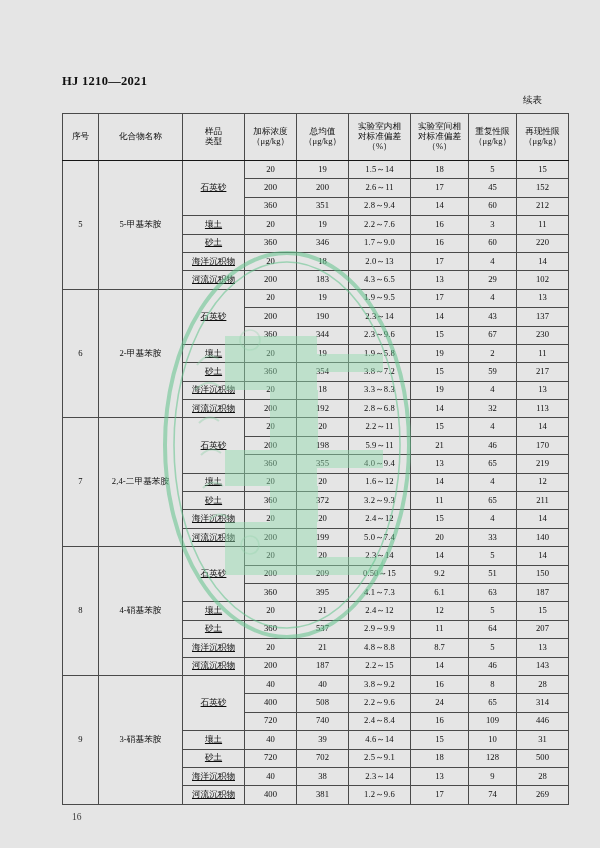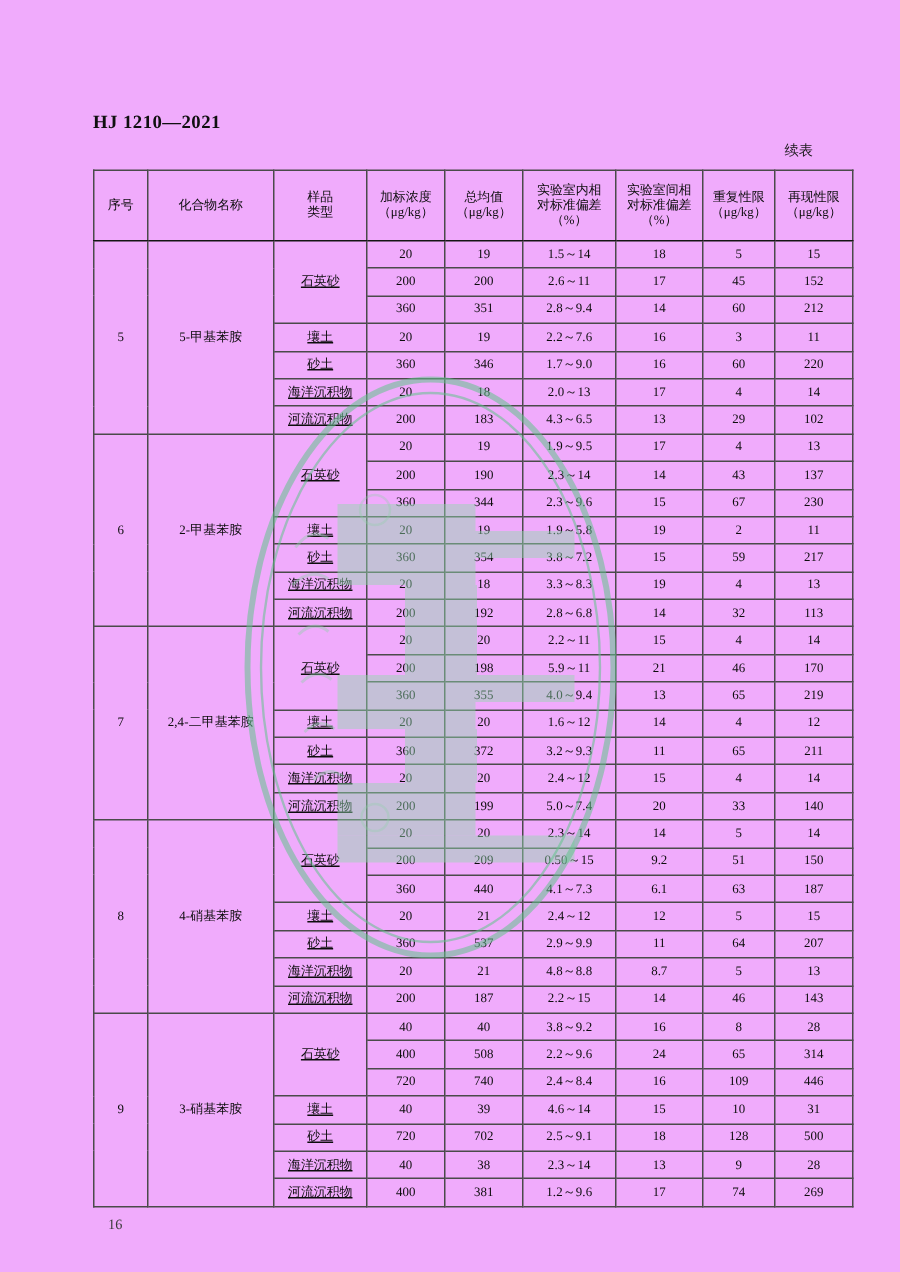--- a/index.html
+++ b/index.html
@@ -7,21 +7,21 @@
     padding: 0;
     background: #b5b5b5;
   }
   body {
     font-family: "Liberation Serif", "DejaVu Serif", serif;
   }
   .page {
     position: relative;
     width: 600px;
     height: 848px;
-    background: #f0abfc;
+    background: #e5e5e5;
     overflow: hidden;
     box-sizing: border-box;
   }
   .doc-header {
     position: absolute;
     left: 62px;
     top: 74px;
     font-size: 12.5px;
     font-weight: bold;
     letter-spacing: 0.3px;
@@ -404,21 +404,21 @@
           <tr>
             <td class="dcell num">200</td>
             <td class="dcell num">209</td>
             <td class="dcell rangecell">0.50～15</td>
             <td class="dcell num">9.2</td>
             <td class="dcell num">51</td>
             <td class="dcell num">150</td>
           </tr>
           <tr>
             <td class="dcell num">360</td>
-            <td class="dcell num">440</td>
+            <td class="dcell num">395</td>
             <td class="dcell rangecell">4.1～7.3</td>
             <td class="dcell num">6.1</td>
             <td class="dcell num">63</td>
             <td class="dcell num">187</td>
           </tr>
           <tr>
             <td class="dcell stype">壤土</td>
             <td class="dcell num">20</td>
             <td class="dcell num">21</td>
             <td class="dcell rangecell">2.4～12</td>

